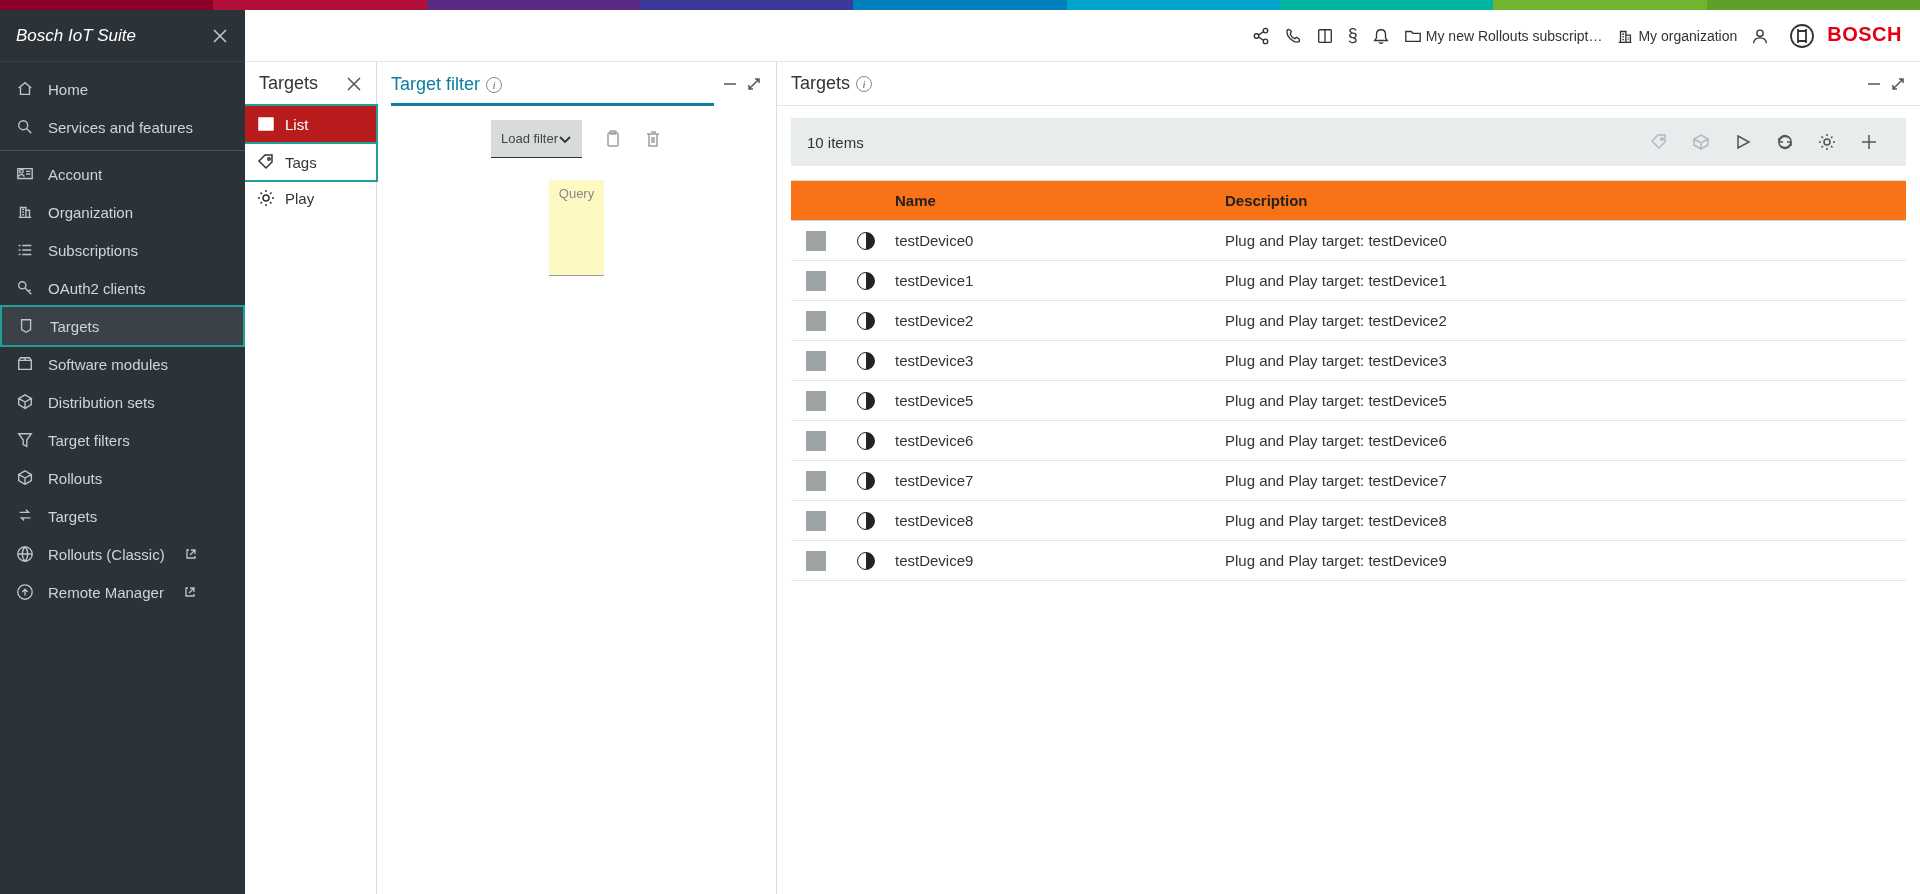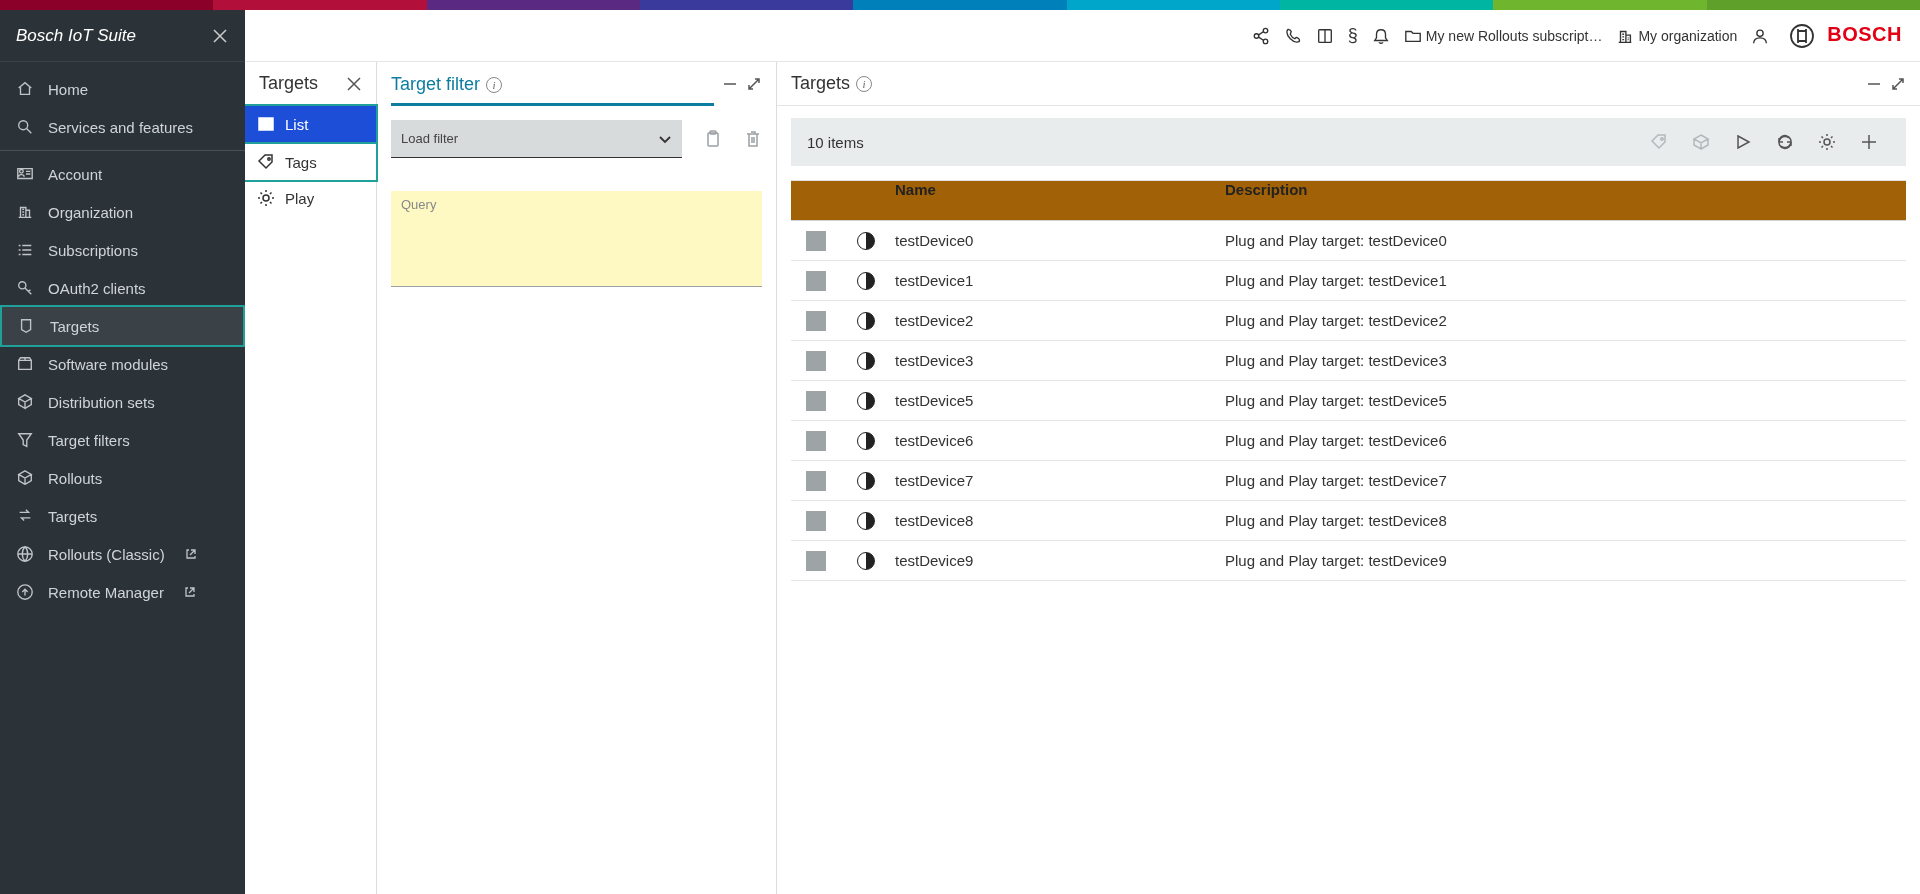--- a/index.html
+++ b/index.html
@@ -37,41 +37,41 @@
 .panel-head { height: 44px; display: flex; align-items: center; padding: 0 14px; gap: 8px; border-bottom: 1px solid #e5e5e5; }
 .panel-title { font-size: 18px; color: #333; flex: 1; }
 .panel-title.accent { color: #0d7ea0; border-bottom: 3px solid #0d7ea0; align-self: flex-end; padding-bottom: 8px; padding-top: 8px; display: flex; align-items: center; gap: 6px; }
 .info-circ { width: 16px; height: 16px; border: 1.5px solid #888; border-radius: 50%; display: inline-flex; align-items: center; justify-content: center; font-size: 11px; color: #666; font-style: italic; font-family: Georgia, serif; }
 .head-ico { width: 16px; height: 16px; stroke: #555; fill: none; stroke-width: 1.5; cursor: pointer; }
 
 
 .panel-nav { width: 132px; }
 .nav-item { display: flex; align-items: center; gap: 10px; padding: 9px 12px; font-size: 15px; cursor: pointer; color: #333; }
 .nav-item .nico { width: 18px; height: 18px; stroke: #333; fill: none; stroke-width: 1.5; }
-.nav-item.selected { background: #1d4ed8; color: #fff; border: 2px solid #1fa09a; margin: -2px; position: relative; }
+.nav-item.selected { background: #b91c1c; color: #fff; border: 2px solid #1fa09a; margin: -2px; position: relative; }
 .nav-item.selected .nico { stroke: #fff; fill: #fff; }
 .nav-item.outlined { border: 2px solid #1fa09a; margin: -2px; position: relative; z-index:1; }
 
 
 .panel-filter { width: 400px; }
-.filter-body { padding: 14px; display: flex; flex-direction: column; gap: 33px; }
+.filter-body { padding: 14px; display: flex; flex-direction: column; gap: 22px; align-items: center; }
 .filter-row1 { display: flex; gap: 22px; align-items: center; }
 .load-filter { flex: 1; background: #d8dbdc; border-bottom: 1.5px solid #333; padding: 6px 10px; display: flex; justify-content: space-between; align-items: center; cursor: pointer; font-size: 13px; color: #444; height:38px; }
 .chev { width: 14px; height: 14px; stroke: #333; fill: none; stroke-width: 1.8; }
 .ico-btn { width: 18px; height: 18px; stroke: #9aa0a4; fill: none; stroke-width: 1.5; cursor: pointer; }
 .query { background: #fef9c3; border-bottom: 1.5px solid #9aa0a4; padding: 6px 10px; font-size: 13px; color: #888; height: 96px; }
 
 
 .panel-list { flex: 1; border-right: none; }
 .list-toolbar { background: #e9ecec; height: 48px; display: flex; align-items: center; padding: 0 16px; margin: 12px 14px 0; }
 .items-count { flex: 1; font-size: 15px; color: #333; }
 .tool-ico { width: 18px; height: 18px; stroke: #555; fill: none; stroke-width: 1.5; cursor: pointer; margin: 0 12px; }
 .tool-ico.faded { stroke: #b4b8bb; }
 .table { margin: 14px 14px 0; border-top: 1px solid #e0e0e0; }
-.thead { background: #a16207; display: flex; height: 40px; align-items: flex-start; border-bottom: 1px solid #cfd3d6; }
+.thead { background: #f97316; display: flex; height: 40px; align-items: center; border-bottom: 1px solid #cfd3d6; }
 .thead .th { font-weight: 600; font-size: 15px; color: #222; }
 .col-sel { width: 50px; display:flex; justify-content:center; }
 .col-stat { width: 50px; display:flex; justify-content:center; }
 .col-name { width: 330px; padding-left: 4px; }
 .col-desc { flex: 1; padding-left: 4px; }
 .trow { display: flex; height: 40px; align-items: center; border-bottom: 1px solid #e5e5e5; font-size: 15px; color: #333; }
 .checkbox-sq { width: 20px; height: 20px; background: #9ea3a6; cursor: pointer; }
 .stat-circle { width: 18px; height: 18px; border: 1.5px solid #222; border-radius: 50%; background: linear-gradient(to right, transparent 50%, #222 50%); }
 
 svg { overflow: visible; }

